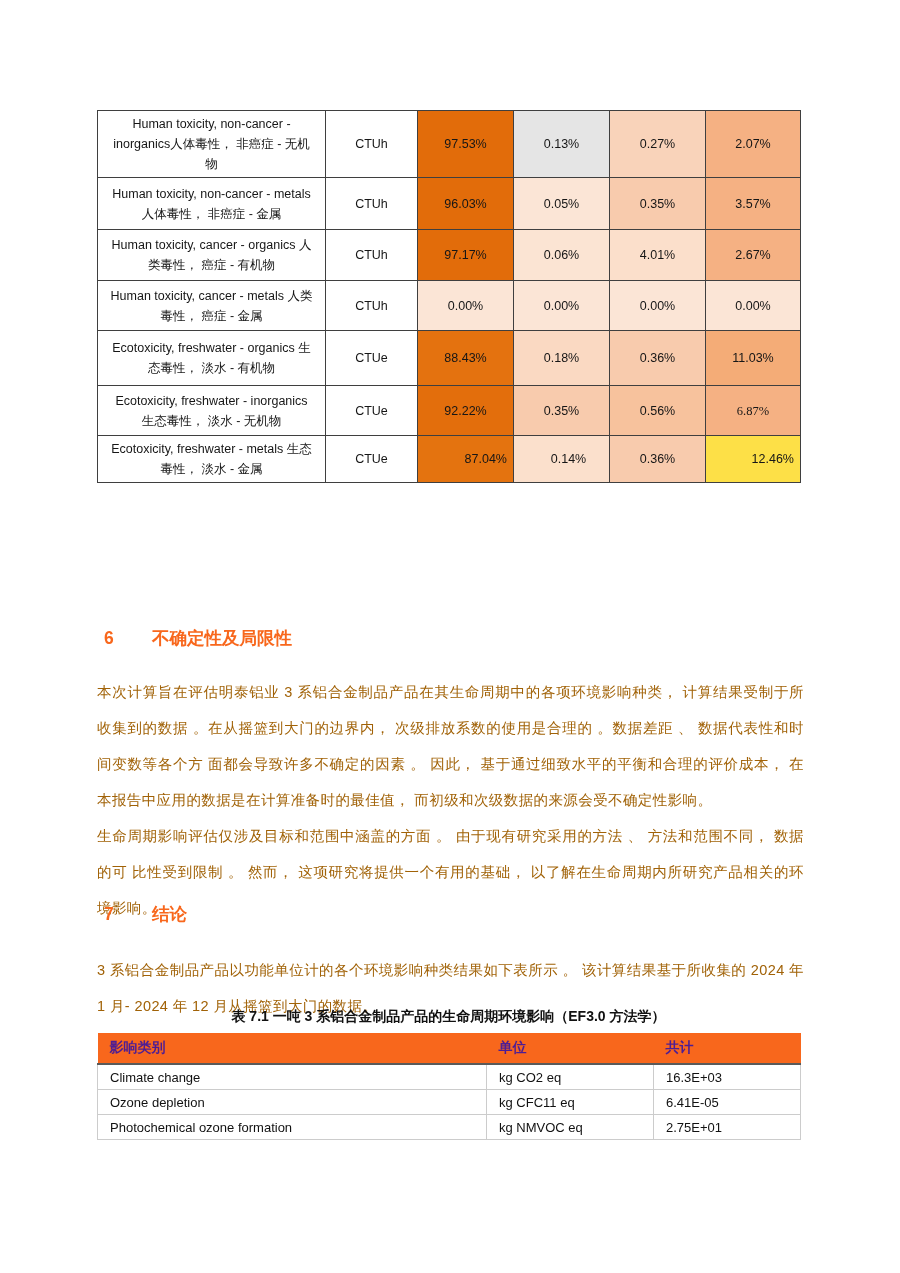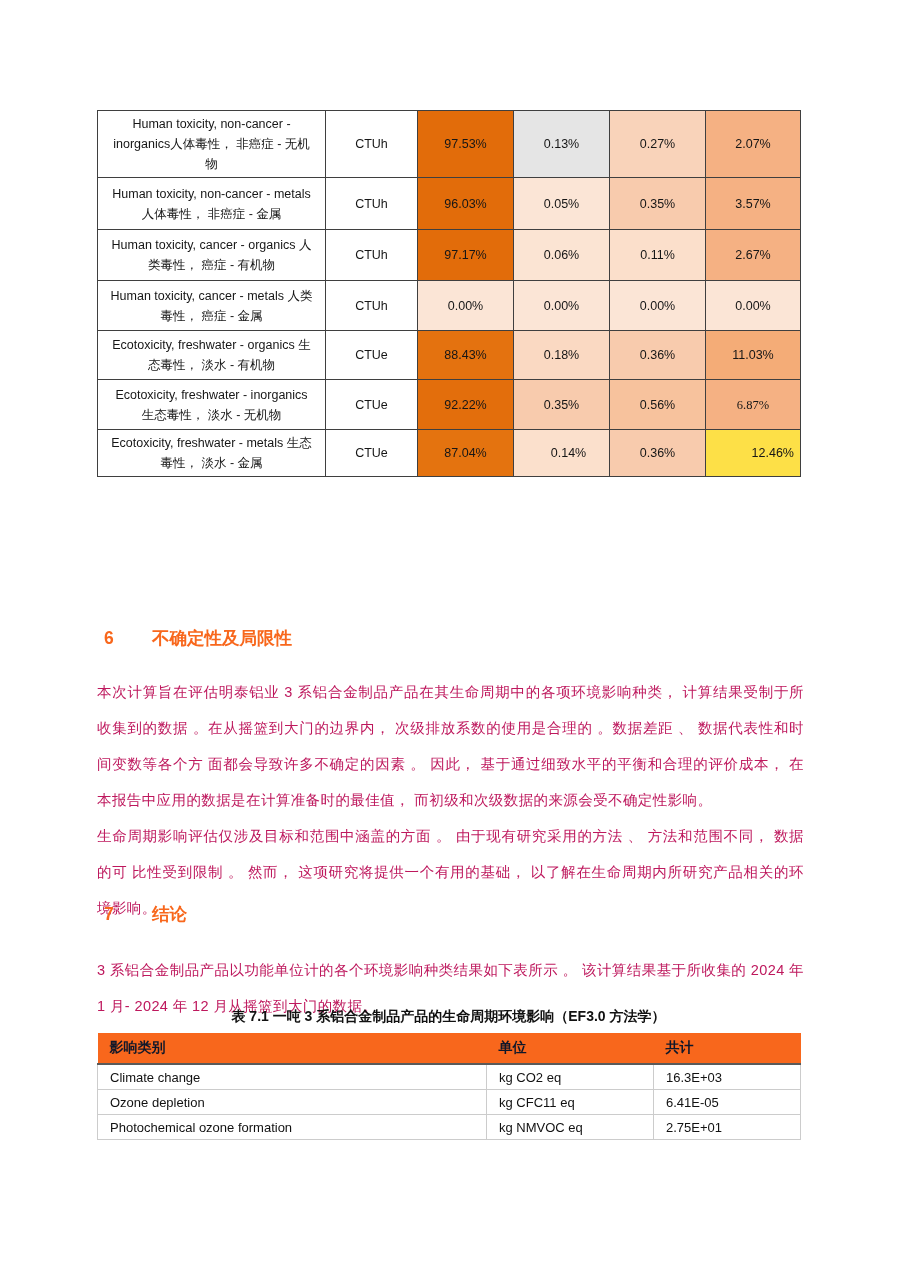--- a/index.html
+++ b/index.html
@@ -14,32 +14,32 @@
 
   
   .sec-heading{position:absolute;left:104px;display:flex;align-items:baseline;
                color:#f8671c;font-weight:bold;font-size:17.5px;}
   .sec-heading .sec-num{width:48px;}
   .h6{top:626px;}
   .h7{top:902px;}
 
   
   .para{position:absolute;left:97px;width:707px;font-size:14.5px;line-height:36px;
-        text-align:justify;color:#be185d;letter-spacing:0.4px;}
+        text-align:justify;color:#a16207;letter-spacing:0.4px;}
   .p1{top:659px;}
   .p2{top:803px;}
   .p7{top:937px;}
 
   
   .caption{position:absolute;left:97px;top:1008px;width:703px;text-align:center;
            font-weight:bold;font-size:14px;color:#111;}
 
   
   .tbl71{position:absolute;left:97px;top:1033px;width:703px;border-collapse:collapse;table-layout:fixed;}
-  .tbl71 th{background:#f8671c;color:#0f172a;font-size:14px;font-weight:bold;text-align:left;
+  .tbl71 th{background:#f8671c;color:#4c1d95;font-size:14px;font-weight:bold;text-align:left;
             height:30px;padding:0 0 0 12px;border:none;}
   .tbl71 td{font-size:13px;height:22px;padding:1px 0 1px 12px;border:1px solid #cccccc;color:#111;}
   .tbl71 tbody tr:first-child td{border-top:2px solid #5a5a5a;}
 </style>
 </head>
 <body>
 
 <div class="page">
 
   <table class="toxtbl">
@@ -66,51 +66,51 @@
         <td style="background: rgb(226, 108, 10);">96.03%</td>
         <td style="background: rgb(251, 229, 214);">0.05%</td>
         <td style="background: rgb(248, 203, 173);">0.35%</td>
         <td style="background: rgb(245, 177, 131);">3.57%</td>
       </tr>
       <tr style="height:51px">
         <td class="lbl">Human toxicity, cancer - organics 人类毒性， 癌症 - 有机物</td>
         <td>CTUh</td>
         <td style="background: rgb(226, 108, 10);">97.17%</td>
         <td style="background: rgb(251, 228, 211);">0.06%</td>
-        <td style="background: rgb(251, 223, 203);">0.11%</td>
+        <td style="background: rgb(251, 223, 203);">4.01%</td>
         <td style="background: rgb(245, 177, 131);">2.67%</td>
       </tr>
       <tr style="height:50px">
         <td class="lbl">Human toxicity, cancer - metals 人类毒性， 癌症 - 金属</td>
         <td>CTUh</td>
         <td style="background: rgb(251, 229, 214);">0.00%</td>
         <td style="background: rgb(251, 229, 214);">0.00%</td>
         <td style="background: rgb(251, 229, 214);">0.00%</td>
         <td style="background: rgb(251, 229, 214);">0.00%</td>
       </tr>
-      <tr style="height:49px">
+      <tr style="height:55px">
         <td class="lbl">Ecotoxicity, freshwater - organics 生态毒性， 淡水 - 有机物</td>
         <td>CTUe</td>
         <td style="background: rgb(228, 114, 15);">88.43%</td>
         <td style="background: rgb(250, 217, 194);">0.18%</td>
         <td style="background: rgb(248, 203, 173);">0.36%</td>
         <td style="background: rgb(244, 172, 119);">11.03%</td>
       </tr>
       <tr style="height:50px">
         <td class="lbl">Ecotoxicity, freshwater - inorganics 生态毒性， 淡水 - 无机物</td>
         <td>CTUe</td>
         <td style="background: rgb(227, 110, 12);">92.22%</td>
         <td style="background: rgb(248, 203, 173);">0.35%</td>
         <td style="background: rgb(247, 194, 157);">0.56%</td>
         <td style="background: rgb(245, 177, 131); font-family: Liberation Serif, serif;">6.87%</td>
       </tr>
       <tr style="height:44px">
         <td class="lbl">Ecotoxicity, freshwater - metals 生态毒性， 淡水 - 金属</td>
         <td>CTUe</td>
-        <td style="background: rgb(228, 115, 15);">87.04%</td>
+        <td style="background: rgb(228, 115, 15); text-align: right;">87.04%</td>
         <td style="background: rgb(251, 224, 204); padding-left: 20px;">0.14%</td>
         <td style="background: rgb(248, 203, 173);">0.36%</td>
         <td style="background: #fde047; text-align: right;">12.46%</td>
       </tr>
     </tbody>
   </table>
 
   <div class="sec-heading h6">
     <span class="sec-num">6</span>
     <span>不确定性及局限性</span>

